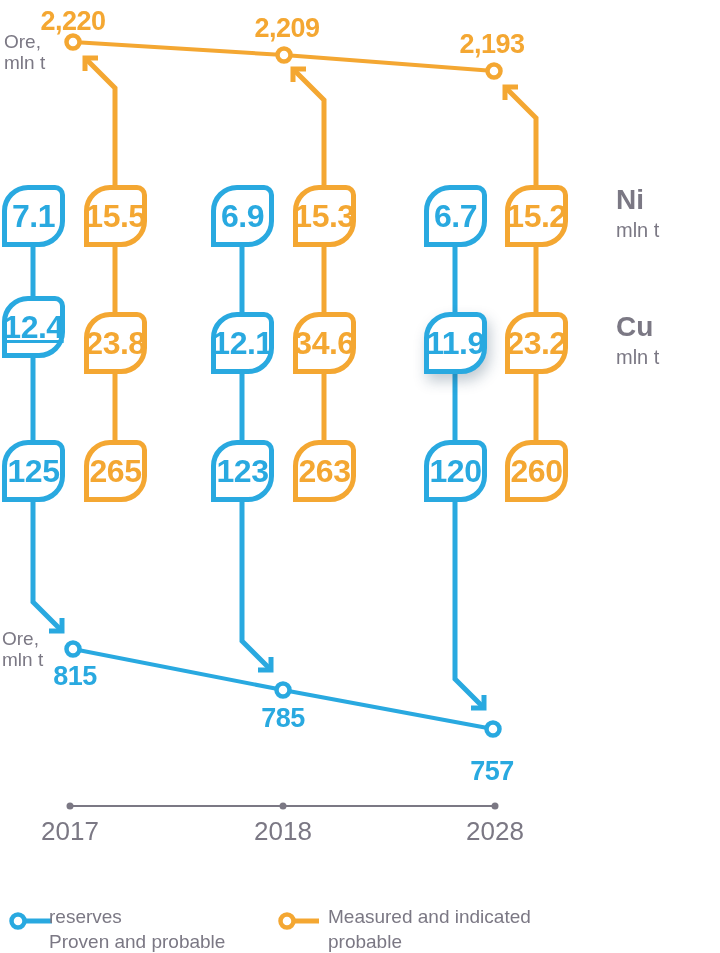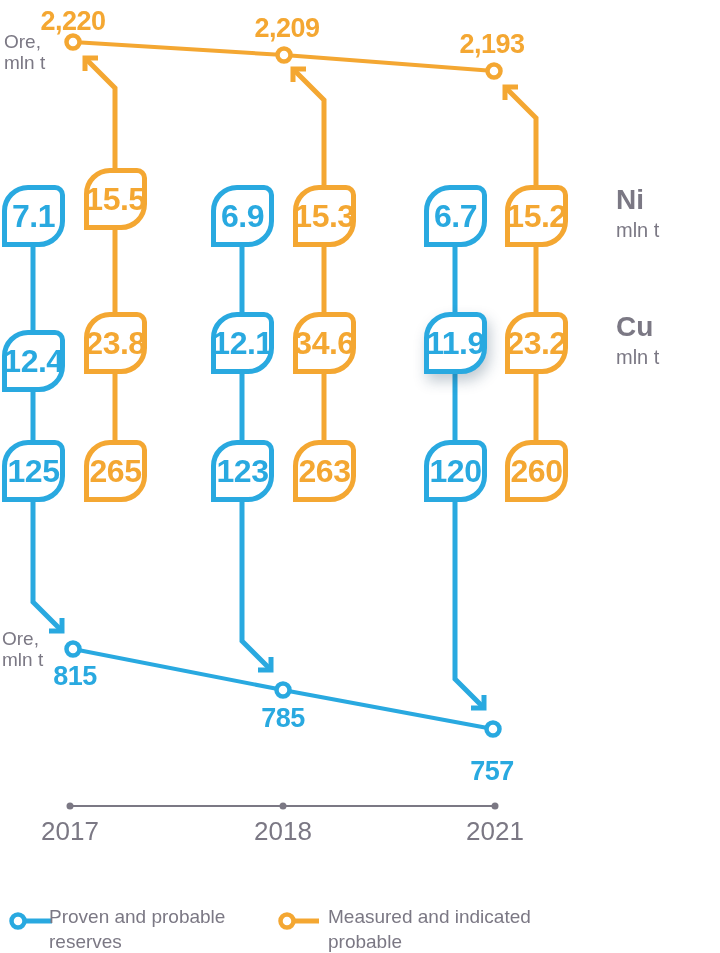--- a/index.html
+++ b/index.html
@@ -94,27 +94,27 @@
 
   <div class="gray-label" style="left:4px;top:31px;">
     <div>Ore,</div>
     <div>mln t</div>
   </div>
   <div class="num orange" style="left:73px;top:6px;">2,220</div>
   <div class="num orange" style="left:287px;top:13px;">2,209</div>
   <div class="num orange" style="left:492px;top:29px;">2,193</div>
 
   <div class="badge blue" style="left:2px;top:185px;">7.1</div>
-  <div class="badge orange" style="left:84px;top:168px;">15.5</div>
+  <div class="badge orange" style="left:84px;top:185px;">15.5</div>
   <div class="badge blue" style="left:211px;top:185px;">6.9</div>
   <div class="badge orange" style="left:293px;top:185px;">15.3</div>
   <div class="badge blue" style="left:424px;top:185px;">6.7</div>
   <div class="badge orange" style="left:505px;top:185px;">15.2</div>
 
-  <div class="badge blue" style="left:2px;top:330px;">12.4</div>
+  <div class="badge blue" style="left:2px;top:296px;text-decoration:underline;">12.4</div>
   <div class="badge orange" style="left:84px;top:312px;">23.8</div>
   <div class="badge blue" style="left:211px;top:312px;">12.1</div>
   <div class="badge orange" style="left:293px;top:312px;">34.6</div>
   <div class="badge blue highlight" style="left:424px;top:312px;">11.9</div>
   <div class="badge orange" style="left:505px;top:312px;">23.2</div>
 
   <div class="badge blue" style="left:2px;top:440px;">125</div>
   <div class="badge orange" style="left:84px;top:440px;">265</div>
   <div class="badge blue" style="left:211px;top:440px;">123</div>
   <div class="badge orange" style="left:293px;top:440px;">263</div>
@@ -133,24 +133,24 @@
   <div class="gray-label" style="left:2px;top:628px;">
     <div>Ore,</div>
     <div>mln t</div>
   </div>
   <div class="num blue" style="left:75px;top:661px;">815</div>
   <div class="num blue" style="left:283px;top:703px;">785</div>
   <div class="num blue" style="left:492px;top:740px;margin-top:16px;">757</div>
 
   <div class="year" style="left:70px;">2017</div>
   <div class="year" style="left:283px;">2018</div>
-  <div class="year" style="left:495px;">2021</div>
+  <div class="year" style="left:495px;">2028</div>
 
   <div class="legend-text" style="left:49px;top:905px;">
+    <div>reserves</div>
     <div>Proven and probable</div>
-    <div>reserves</div>
   </div>
   <div class="legend-text" style="left:328px;top:905px;">
     <div>Measured and indicated</div>
     <div>probable</div>
   </div>
 
 </div>
 
 </body></html>

